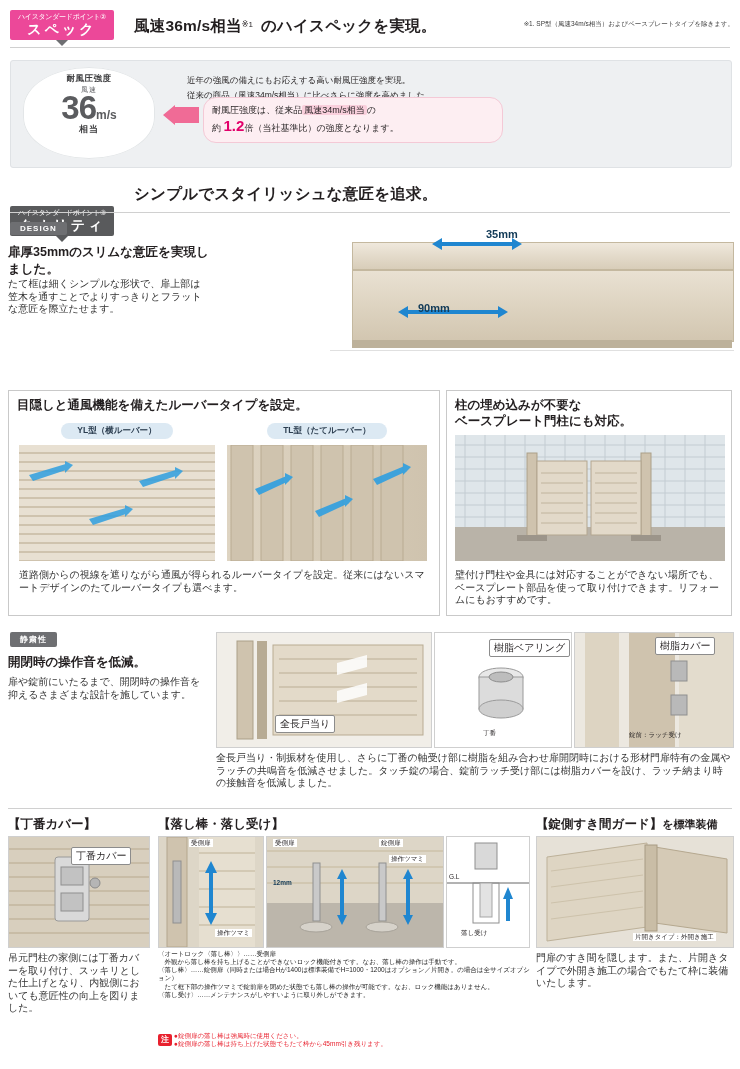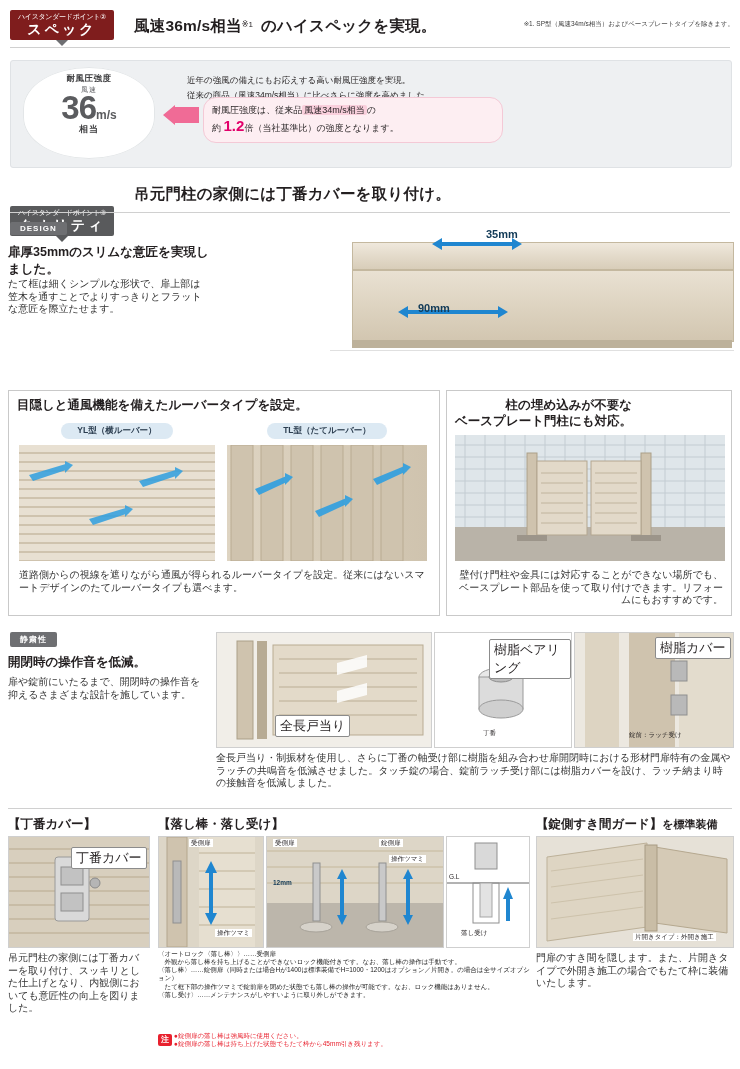--- a/index.html
+++ b/index.html
@@ -16,21 +16,21 @@
 
   
   .abs{position:absolute;}
   .tiny{font-size:10px;line-height:1.25;}
   .xtiny{font-size:6.5px;line-height:1.25;}
   .sm{font-size:8.5px;line-height:1.3;}
 
   
   .badge{
     width:104px;height:30px;
-    background:#7f1d1d;
+    background:#ec4899;
     color:#fff;
     border-radius:2px;
     text-align:center;
     position:relative;
     box-sizing:border-box;
     padding-top:2px;
   }
   .badge .bt{font-size:7px;letter-spacing:-0.3px;display:block;line-height:9px;}
   .badge .bb{font-size:14px;font-weight:bold;letter-spacing:3px;display:block;line-height:17px;}
   .badge:after{
@@ -89,21 +89,21 @@
     font-size:8.5px;font-weight:bold;color:#2c3e50;padding:2px 16px;
   }
 
   
   .img{position:absolute;overflow:hidden;}
   .slat{background:repeating-linear-gradient(180deg,#e8e0d2 0 7px,#cfc3ae 7px 9px);}
 
   .bluearrow{fill:#1f86d0;}
   .dimtxt{font-size:11px;font-weight:bold;color:#123a57;}
 
-  .callout{font-size:13px;background:#fff;border:1px solid #8c8c8c;padding:1px 4px;border-radius:2px;}
+  .callout{font-size:10px;background:#fff;border:1px solid #8c8c8c;padding:1px 4px;border-radius:2px;text-align:right;}
 
   .bracket{font-size:12.5px;font-weight:bold;}
 
   .redbadge{
     display:inline-block;background:#e8212e;color:#fff;font-size:8px;font-weight:bold;
     border-radius:2px;padding:1px 3px;line-height:10px;
   }
   .redtxt{color:#e8212e;}
 </style>
 </head>
@@ -150,21 +150,21 @@
         <span>約</span>
         <span class="bignum">1.2</span><span>倍（当社基準比）の強度となります。</span>
       </div>
     </div>
   </div>
 
   <div class="abs badge dark" style="left:10px;top:176px;">
     <span class="bt">ハイスタンダードポイント③</span>
     <span class="bb">クオリティ</span>
   </div>
-  <div class="abs headline" style="left:126px;top:184px;">吊元門柱の家側には丁番カバーを取り付け。</div>
+  <div class="abs headline" style="left:126px;top:184px;">シンプルでスタイリッシュな意匠を追求。</div>
   <div class="abs" style="left:10px;top:212px;width:720px;height:1px;background:#d0d0d0;"></div>
 
   <div class="abs" style="left:10px;top:222px;">
     <span class="tag">DESIGN</span>
   </div>
   <div class="abs" style="left:8px;top:244px;width:210px;font-size:12.5px;font-weight:bold;line-height:17px;">扉厚35mmのスリムな意匠を実現しました。</div>
   <div class="abs tiny" style="left:8px;top:278px;width:200px;color:#333;">たて框は細くシンプルな形状で、扉上部は笠木を通すことでよりすっきりとフラットな意匠を際立たせます。</div>
 
   <div class="img" style="left:330px;top:222px;width:404px;height:152px;background:#ffffff;">
     <div class="abs" style="left:22px;top:20px;width:380px;height:26px;background:linear-gradient(180deg,#efe8dc,#d8cdb9);border:1px solid #c4b89f;"></div>
@@ -226,21 +226,21 @@
             <polygon points="118,50 126,54 118,62"></polygon>
           <polygon points="146,34 180,20 180,26 150,40"></polygon>
             <polygon points="176,18 184,22 176,30"></polygon>
         </g>
       </svg>
     </div>
 
     <div class="abs tiny" style="left:10px;top:178px;width:412px;color:#333;">道路側からの視線を遮りながら通風が得られるルーバータイプを設定。従来にはないスマートデザインのたてルーバータイプも選べます。</div>
   </div>
 
-  <div class="panel" style="left:446px;top:390px;width:286px;height:226px;text-align:right;">
+  <div class="panel" style="left:446px;top:390px;width:286px;height:226px;">
     <div class="abs" style="left:8px;top:6px;font-size:12.5px;font-weight:bold;line-height:16px;">
       <div>柱の埋め込みが不要な</div>
       <div>ベースプレート門柱にも対応。</div>
     </div>
     <div class="img" style="left:8px;top:44px;width:270px;height:126px;background:linear-gradient(180deg,#e8eef3,#d9dfe3);">
       <svg width="270" height="126" viewBox="0 0 270 126">
         <rect x="0" y="0" width="270" height="92" fill="#dfe6ea"></rect>
         <g stroke="#c3ccd2" stroke-width="1">
           <path d="M0 10 H270 M0 22 H270 M0 34 H270 M0 46 H270 M0 58 H270 M0 70 H270 M0 82 H270"></path>
           <path d="M10 0 V92 M30 0 V92 M50 0 V92 M70 0 V92 M90 0 V92 M110 0 V92 M130 0 V92 M150 0 V92 M170 0 V92 M190 0 V92 M210 0 V92 M230 0 V92 M250 0 V92"></path>

